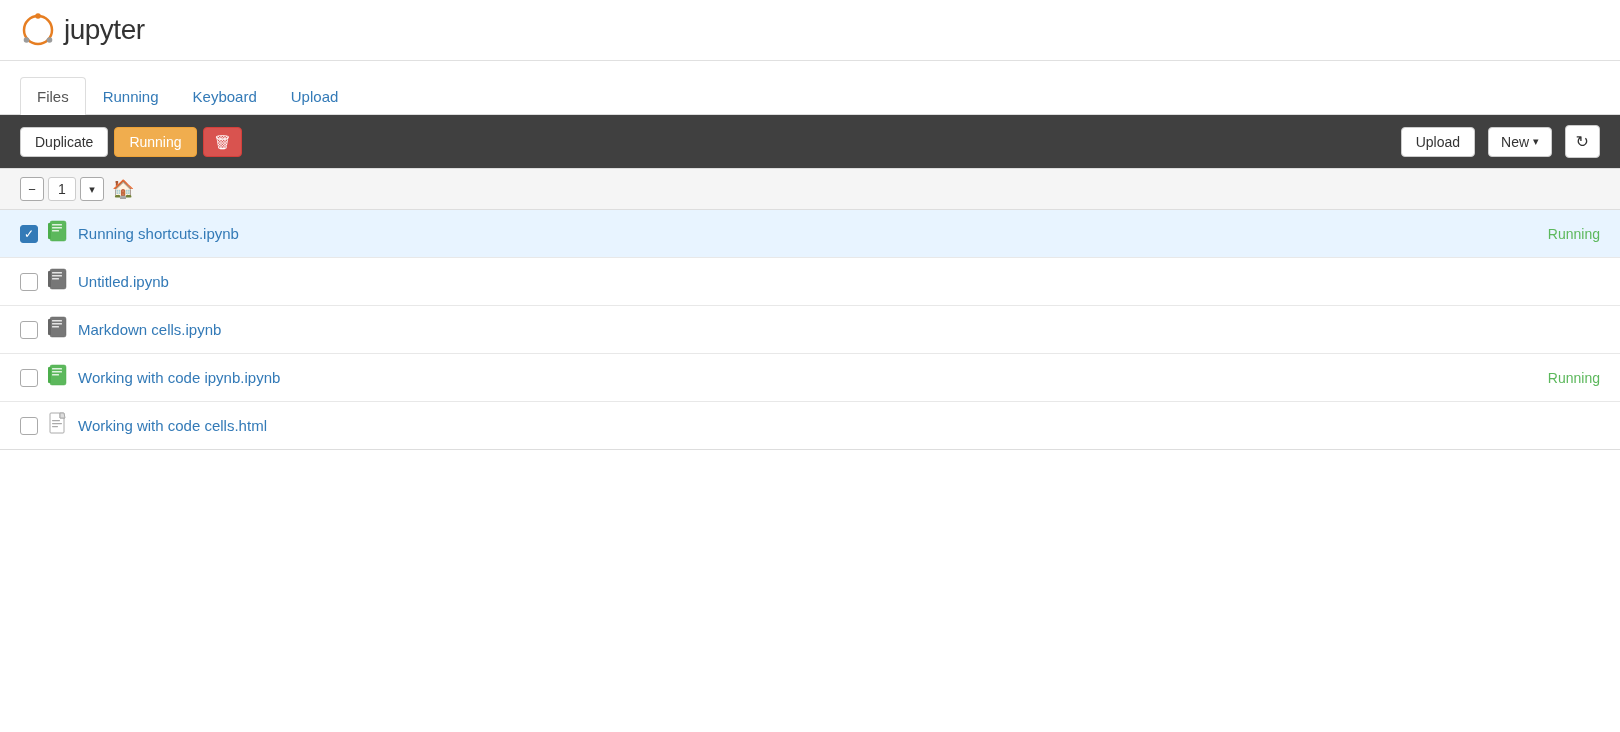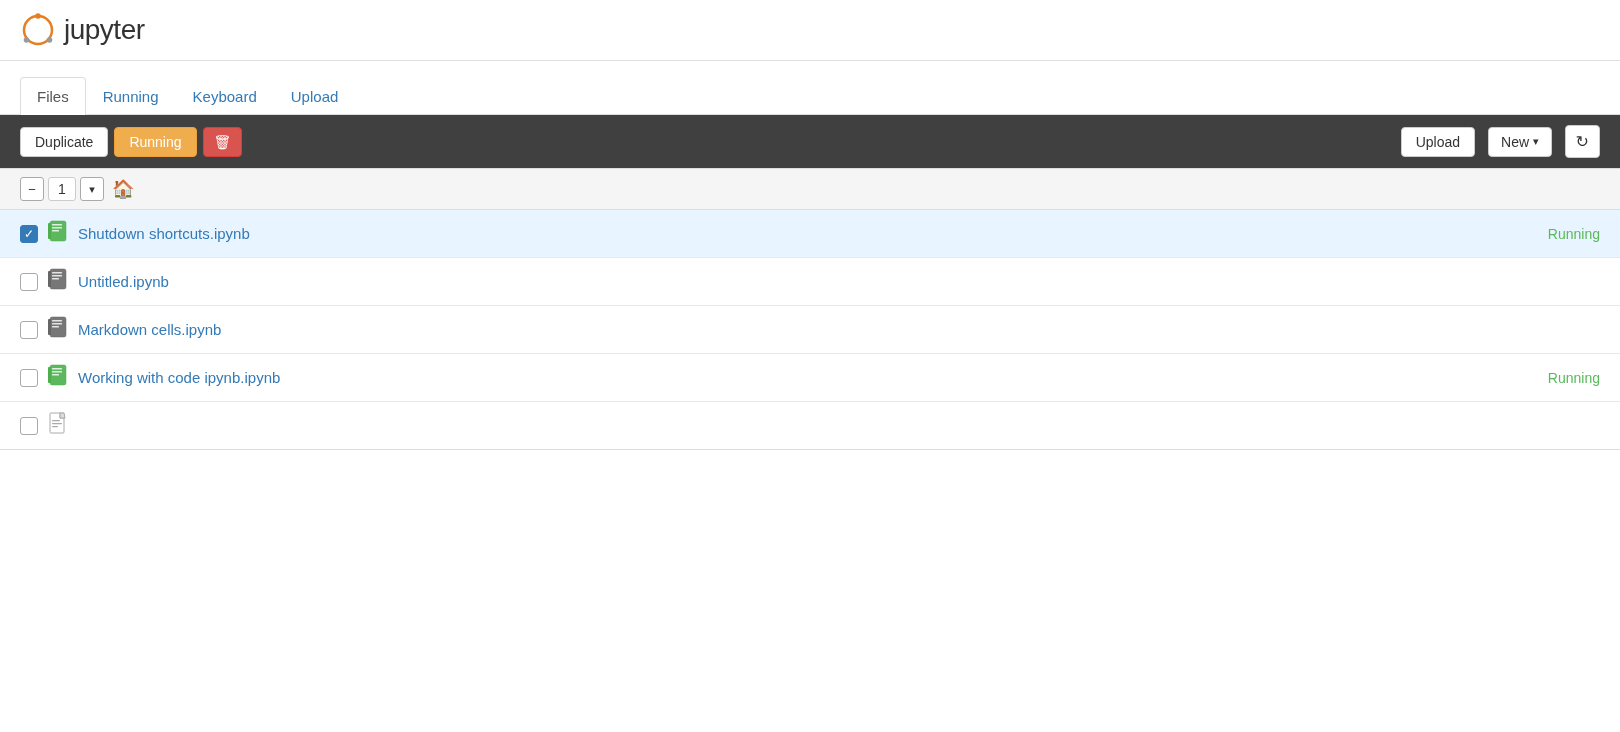--- a/index.html
+++ b/index.html
@@ -306,21 +306,21 @@
     <div class="file-checkbox checked">✓</div>
     <span class="file-icon">
       <svg width="20" height="22" viewBox="0 0 20 22" xmlns="http://www.w3.org/2000/svg">
         <rect x="2" y="1" width="16" height="20" rx="2" fill="#5cb85c" stroke="#4cae4c" stroke-width="0.5"></rect>
         <rect x="4" y="4" width="10" height="1.5" rx="0.5" fill="#fff" opacity="0.8"></rect>
         <rect x="4" y="7" width="10" height="1.5" rx="0.5" fill="#fff" opacity="0.8"></rect>
         <rect x="4" y="10" width="7" height="1.5" rx="0.5" fill="#fff" opacity="0.8"></rect>
         <rect x="0" y="3" width="3" height="16" rx="1" fill="#4cae4c"></rect>
       </svg>
     </span>
-    <span class="file-name">Shutdown shortcuts.ipynb</span>
+    <span class="file-name">Running shortcuts.ipynb</span>
     <span class="file-status">Running</span>
   </div>
 
 
   <div class="file-item">
     <div class="file-checkbox"></div>
     <span class="file-icon">
       <svg width="20" height="22" viewBox="0 0 20 22" xmlns="http://www.w3.org/2000/svg">
         <rect x="2" y="1" width="16" height="20" rx="2" fill="#777" stroke="#666" stroke-width="0.5"></rect>
         <rect x="4" y="4" width="10" height="1.5" rx="0.5" fill="#fff" opacity="0.8"></rect>
@@ -368,16 +368,17 @@
     <span class="file-icon">
       <svg width="20" height="22" viewBox="0 0 20 22" xmlns="http://www.w3.org/2000/svg">
         <rect x="2" y="1" width="14" height="20" rx="1" fill="#fff" stroke="#aaa" stroke-width="1"></rect>
         <polyline points="12,1 12,6 17,6" fill="#ddd" stroke="#aaa" stroke-width="1"></polyline>
         <polygon points="12,1 16,1 17,6 12,6" fill="#ddd" stroke="#aaa" stroke-width="1"></polygon>
         <rect x="4" y="8" width="8" height="1.2" rx="0.4" fill="#aaa"></rect>
         <rect x="4" y="11" width="10" height="1.2" rx="0.4" fill="#aaa"></rect>
         <rect x="4" y="14" width="6" height="1.2" rx="0.4" fill="#aaa"></rect>
       </svg>
     </span>
+    <span class="file-name">Working with code cells.html</span>
     <span class="file-status"></span>
   </div>
 
 </div>
 
 </body></html>

